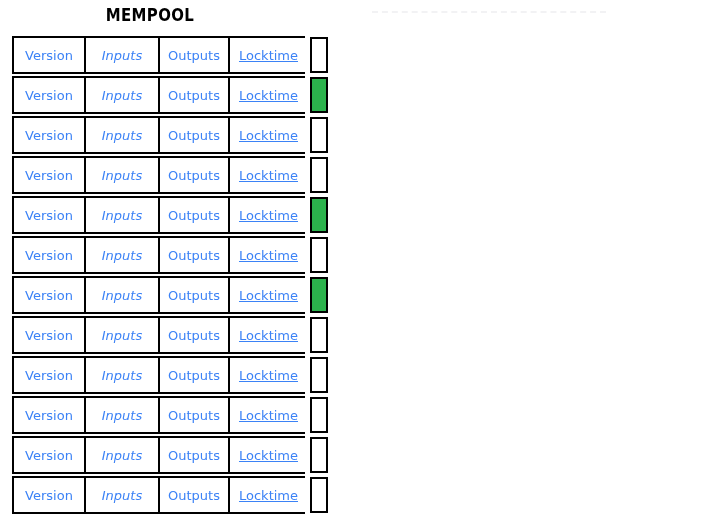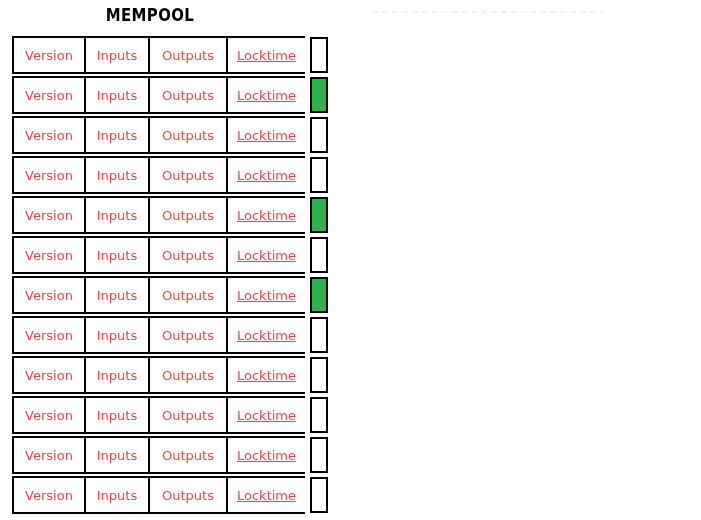--- a/index.html
+++ b/index.html
@@ -71,32 +71,32 @@
   }
 
   .tx-cell {
     flex: 0 0 auto;
     box-sizing: border-box;
     height: 100%;
     display: flex;
     align-items: center;
     justify-content: center;
     font-size: 13px;
-    color: #ef4444;
+    color: #3b82f6;
     background: #ffffff;
     border-right: 2px solid #000000;
     white-space: nowrap;
   }
   .tx-cell:last-child {
     border-right: none;
   }
 
   .cell-version  { width: 72px; }
-  .cell-inputs   { width: 64px; }
-  .cell-outputs  { width: 78px; }
+  .cell-inputs   { width: 74px; font-style: italic; }
+  .cell-outputs  { width: 70px; }
   .cell-locktime { width: 77px; border-right: none; text-decoration: underline; }
 
   
   .tx-status {
     position: absolute;
     left: 298px;
     top: 1px;
     width: 18px;
     height: 36px;
     box-sizing: border-box;

